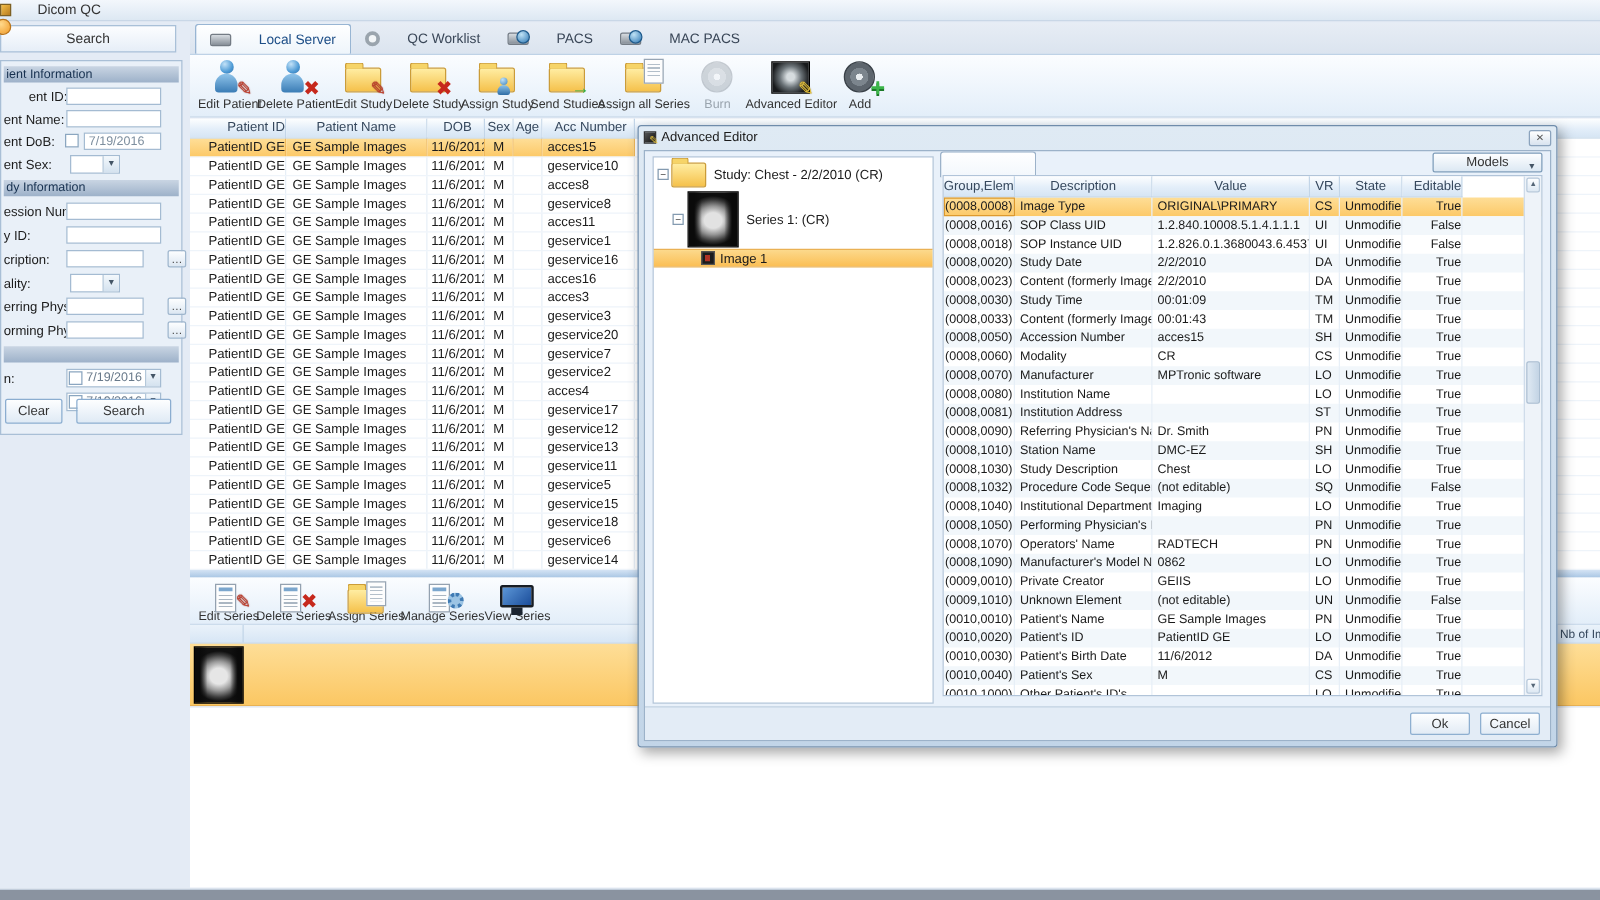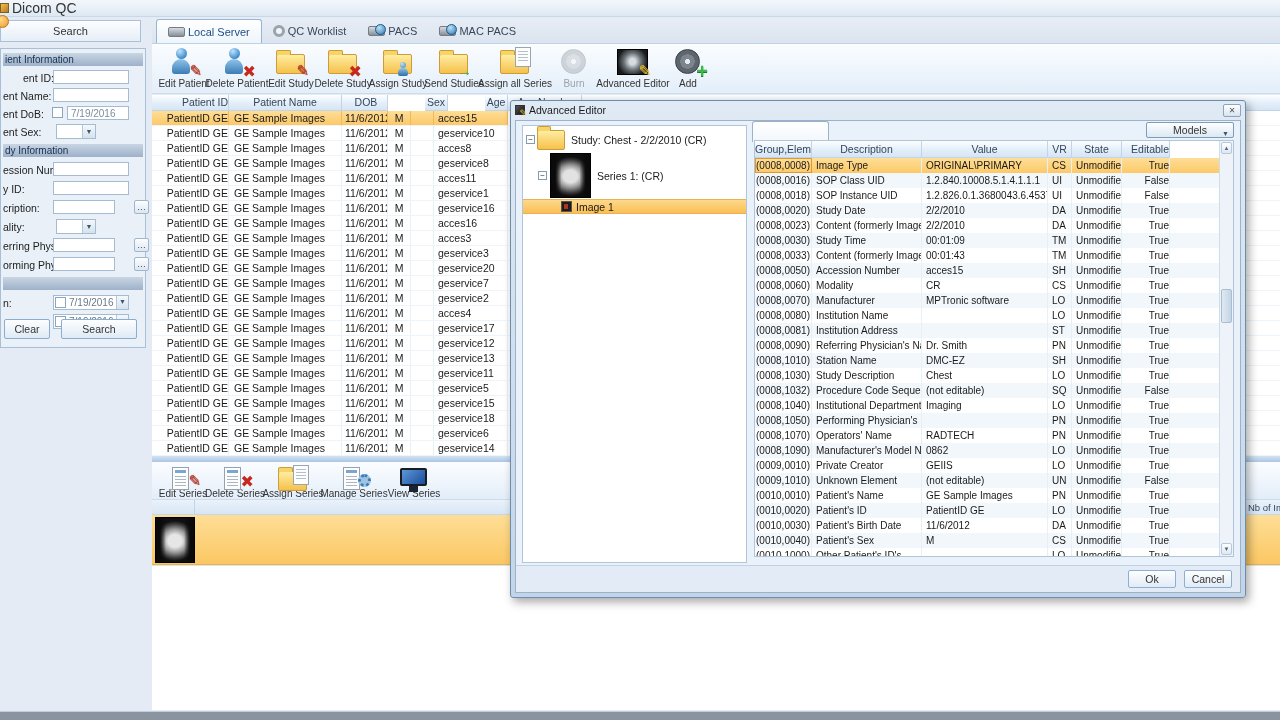--- a/index.html
+++ b/index.html
@@ -1,21 +1,21 @@
 <!DOCTYPE html>
 <html><head>
 <meta charset="utf-8">
 <style>
   * { margin:0; padding:0; box-sizing:border-box; }
   html,body { width:1280px; height:720px; overflow:hidden; }
   body { font-family:"Liberation Sans","DejaVu Sans",sans-serif; background:#8a93a0; position:relative; font-size:11px; color:#222; }
 
   
   .win { position:absolute; left:0; top:0; width:1280px; height:712px; background:#e4ebf5; border-bottom:1px solid #c2cddb; }
-  .titlebar { position:absolute; left:0; top:0; right:0; height:17px; background:linear-gradient(#f3f7fc,#dde8f3); border-bottom:1px solid #c9d7e7; line-height:16px; padding-left:12px; color:#333; font-size:14px; }
+  .titlebar { position:absolute; left:0; top:0; right:0; height:17px; background:linear-gradient(#f3f7fc,#dde8f3); border-bottom:1px solid #c9d7e7; line-height:16px; padding-left:30px; color:#333; font-size:11px; }
   .title-ico { position:absolute; left:0; top:3px; width:9px; height:10px; background:linear-gradient(135deg,#f5c04a,#b77b1e); border:1px solid #7d6023; }
 
   
   .search-bar { position:absolute; left:0; top:20px; width:141px; height:22px; border:1px solid #a9c0d8; background:linear-gradient(#fcfdff,#e6eef7); }
   .search-bar .sb-label { display:block; text-align:center; line-height:20px; color:#333; }
   .search-ico { position:absolute; left:-4px; top:15px; width:13px; height:13px; border-radius:50%; background:radial-gradient(circle at 35% 30%,#ffd98c,#f09a27); border:1px solid #b9741a; }
   .side-panel { position:absolute; left:0; top:48px; width:146px; height:300px; border:1px solid #a9bfd6; background:#e9f0f8; }
   .sec-hdr { position:absolute; left:2px; right:2px; height:13px; background:linear-gradient(#c9d5e3,#9db1c9); font-size:10px; line-height:13px; color:#16304f; padding-left:2px; white-space:nowrap; overflow:hidden; }
   .f-row { position:absolute; left:2px; right:2px; height:16px; }
   .flabel { position:absolute; left:0; top:2px; font-size:10.5px; color:#1c1c1c; white-space:nowrap; }
@@ -27,21 +27,21 @@
   .combo { position:absolute; top:0; height:15px; border:1px solid #a4bbd2; background:#fff; }
   .combo .arr { position:absolute; right:0; top:0; bottom:0; width:13px; background:linear-gradient(#f3f8fc,#d4e2ef); border-left:1px solid #b4c8da; color:#456; font-size:7px; text-align:center; line-height:13px; }
   .dcombo { position:absolute; right:14px; top:0; width:76px; height:15px; border:1px solid #a4bbd2; background:#fff; font-size:10px; color:#68798a; }
   .dcombo .chk { left:1px; }
   .dcombo .dtext { position:absolute; left:15px; top:1px; }
   .dcombo .arr { position:absolute; right:0; top:0; bottom:0; width:12px; background:linear-gradient(#f3f8fc,#d4e2ef); border-left:1px solid #b4c8da; color:#456; font-size:7px; text-align:center; line-height:12px; }
   .sbtn { position:absolute; height:20px; border:1px solid #8badd0; border-radius:2px; background:linear-gradient(#fdfeff,#dfeaf5); font-size:10.5px; color:#333; text-align:center; line-height:18px; }
 
   
   .tabstrip { position:absolute; left:152px; top:18px; right:0; height:26px; background:linear-gradient(#e7edf5,#dbe4ef); border-bottom:1px solid #bed2e6; display:flex; align-items:flex-end; padding-left:4px; }
-  .tab { height:24px; display:inline-flex; align-items:center; gap:3px; padding:0 11px; font-size:11px; color:#3a4758; }
+  .tab { height:24px; display:inline-flex; align-items:center; gap:22px; padding:0 11px; font-size:11px; color:#3a4758; }
   .tab.active { background:linear-gradient(#ffffff,#eef5fb); border:1px solid #98b5d3; border-bottom:none; border-radius:3px 3px 0 0; color:#1d4e87; }
   .ic-server { width:17px; height:10px; border-radius:2px; background:linear-gradient(#d7dce1,#878f98); border:1px solid #737b84; position:relative; }
   .ic-server.globe:after { content:''; position:absolute; right:-2px; top:-3px; width:9px; height:9px; border-radius:50%; background:radial-gradient(circle at 35% 30%,#bfe2f5,#2e78b5); border:1px solid #1d5a8c; }
   .ic-ring { width:12px; height:12px; border-radius:50%; border:3px solid #9aa4ad; background:#f2f5f7; }
 
   
   .toolbar { position:absolute; left:152px; top:44px; right:0; height:50px; background:linear-gradient(#fbfdff,#e3eef9); border-bottom:1px solid #ccdcec; display:flex; padding-left:8px; }
   .tool { display:flex; flex-direction:column; align-items:center; padding-top:3px; }
   .tlabel { font-size:10px; color:#333; white-space:nowrap; margin-top:1px; }
   .tool.dim .tlabel { color:#9aa4ae; }
@@ -73,21 +73,21 @@
   .mon { position:absolute; left:4px; top:3px; width:27px; height:18px; border:2px solid #171d24; border-radius:2px; background:linear-gradient(135deg,#5c97d8,#1b4d9a); }
   .mon:after { content:''; position:absolute; left:7px; bottom:-8px; width:9px; height:6px; background:#1b2430; }
 
   
   .pt { position:absolute; left:152px; top:95px; right:0; height:361px; background:#fff; }
   .pt-hdr { display:flex; height:16px; }
   .hc { background:linear-gradient(#fdfeff,#e3eef9 55%,#d6e5f4); border-right:1px solid #c2d5e8; border-bottom:1px solid #c2d5e8; font-size:10.5px; color:#35475c; text-align:center; line-height:15px; white-space:nowrap; overflow:hidden; }
   .prow { display:flex; height:15px; line-height:15px; font-size:10.5px; color:#1a1a1a; border-bottom:1px solid #eef4fa; }
   .pc { border-right:1px solid #e7eff7; white-space:nowrap; overflow:hidden; padding-left:5px; }
   .pc0{width:77px;text-align:right;} .pc1{width:113px;} .pc2{width:46px;padding-left:3px;} .pc3{width:23px;text-align:center;padding-left:0;} .pc4{width:23px;padding-left:0;} .pc5{width:74px;padding-left:4px;}
-  .hc.pc3,.hc.pc4{ text-align:center;margin-left:37px; }
+  .hc.pc3,.hc.pc4{ text-align:center; }
   .pc.rest { flex:1; border-right:none; }
   .prow.sel .pc { background:linear-gradient(#fede97,#fcc968); border-color:#f0b95a; }
   .prow.sel .pc.rest { background:#fff; border-color:#eef4fa; }
 
   .split { position:absolute; left:152px; right:0; top:456px; height:6px; background:linear-gradient(#d4e3f4,#a9c6e4); }
   .toolbar2 { position:absolute; left:152px; top:462px; right:0; height:38px; background:linear-gradient(#fbfdff,#e3eef9); border-bottom:1px solid #ccdcec; display:flex; padding-left:8px; }
   .toolbar2 .tico { height:26px; }
   .srs-hdr { position:absolute; left:152px; right:0; top:500px; height:15px; background:linear-gradient(#eaf2fa,#d7e6f5); border-bottom:1px solid #c5d8ea; display:flex; font-size:9.5px; color:#35475c; line-height:15px; }
   .srs-hdr .sc0 { width:43px; border-right:1px solid #c2d5e8; }
   .srs-hdr .scmid { flex:1; }

